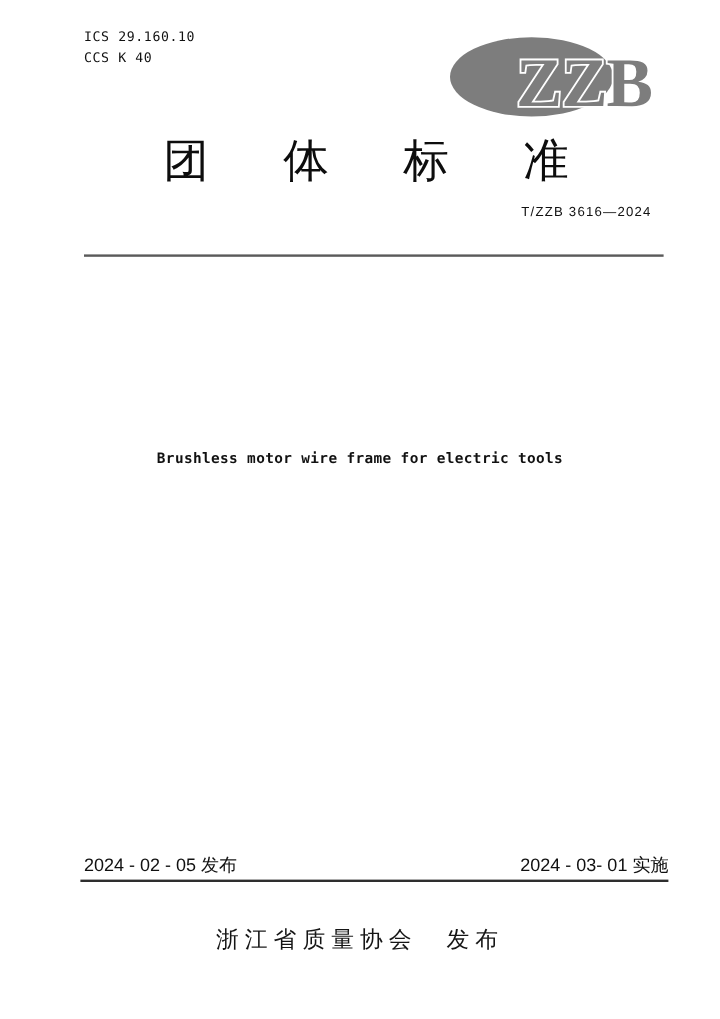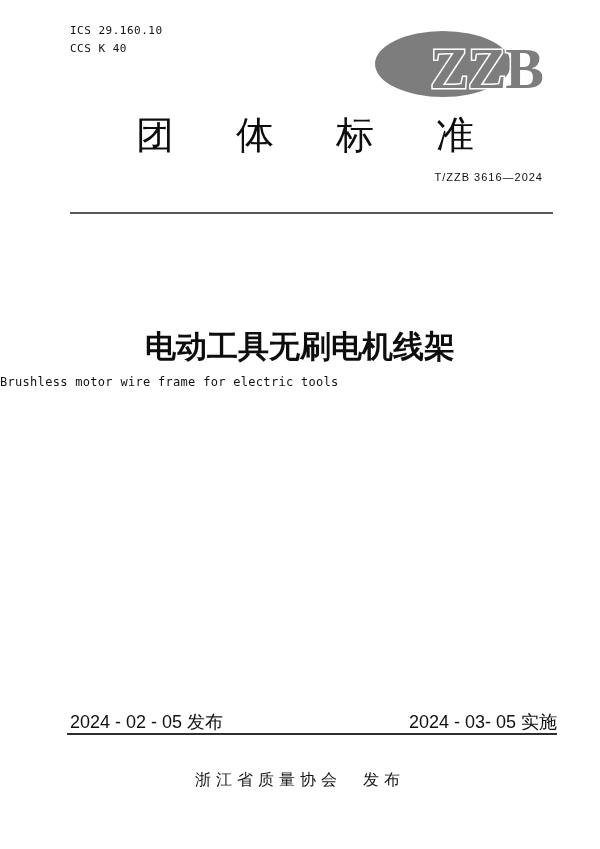--- a/index.html
+++ b/index.html
@@ -81,51 +81,51 @@
     font-size: 31px;
     font-weight: bold;
     letter-spacing: 0px;
     color: #0d0d0d;
   }
   .title-en {
     position: absolute;
     left: 0;
     right: 0;
     top: 375px;
-    text-align: left;
+    text-align: center;
     font-family: "DejaVu Sans Mono", monospace;
     font-size: 12px;
-    font-weight: normal;
+    font-weight: bold;
     letter-spacing: 0.3px;
     color: #111;
   }
   .dates-row {
     position: absolute;
     left: 70px;
     right: 43px;
     top: 712px;
     display: flex;
     justify-content: space-between;
-    font-size: 18px;
+    font-size: 15px;
     line-height: 20px;
     color: #111;
   }
   .bottom-rule {
     left: 67px;
     top: 733px;
     width: 490px;
     background: #2e2e2e;
   }
   .publisher {
     position: absolute;
     left: 0;
     right: 0;
     top: 770px;
     text-align: center;
-    font-size: 16px;
+    font-size: 19px;
     letter-spacing: 5px;
     color: #151515;
   }
 </style>
 </head>
 <body>
 
 <div class="page">
 
   <div class="ics-block">
@@ -142,26 +142,25 @@
     <span>团</span>
     <span>体</span>
     <span>标</span>
     <span>准</span>
   </div>
 
   <div class="std-num">T/ZZB 3616—2024</div>
 
   <div class="rule top-rule"></div>
 
-  <div class="title-zh">电动工具无刷电机线架</div>
 
   <div class="title-en">Brushless motor wire frame for electric tools</div>
 
   <div class="dates-row">
     <span>2024 - 02 - 05 发布</span>
-    <span>2024 - 03- 05 实施</span>
+    <span>2024 - 03- 01 实施</span>
   </div>
 
   <div class="rule bottom-rule"></div>
 
   <div class="publisher">浙江省质量协会　发布</div>
 
 </div>
 
 </body></html>

